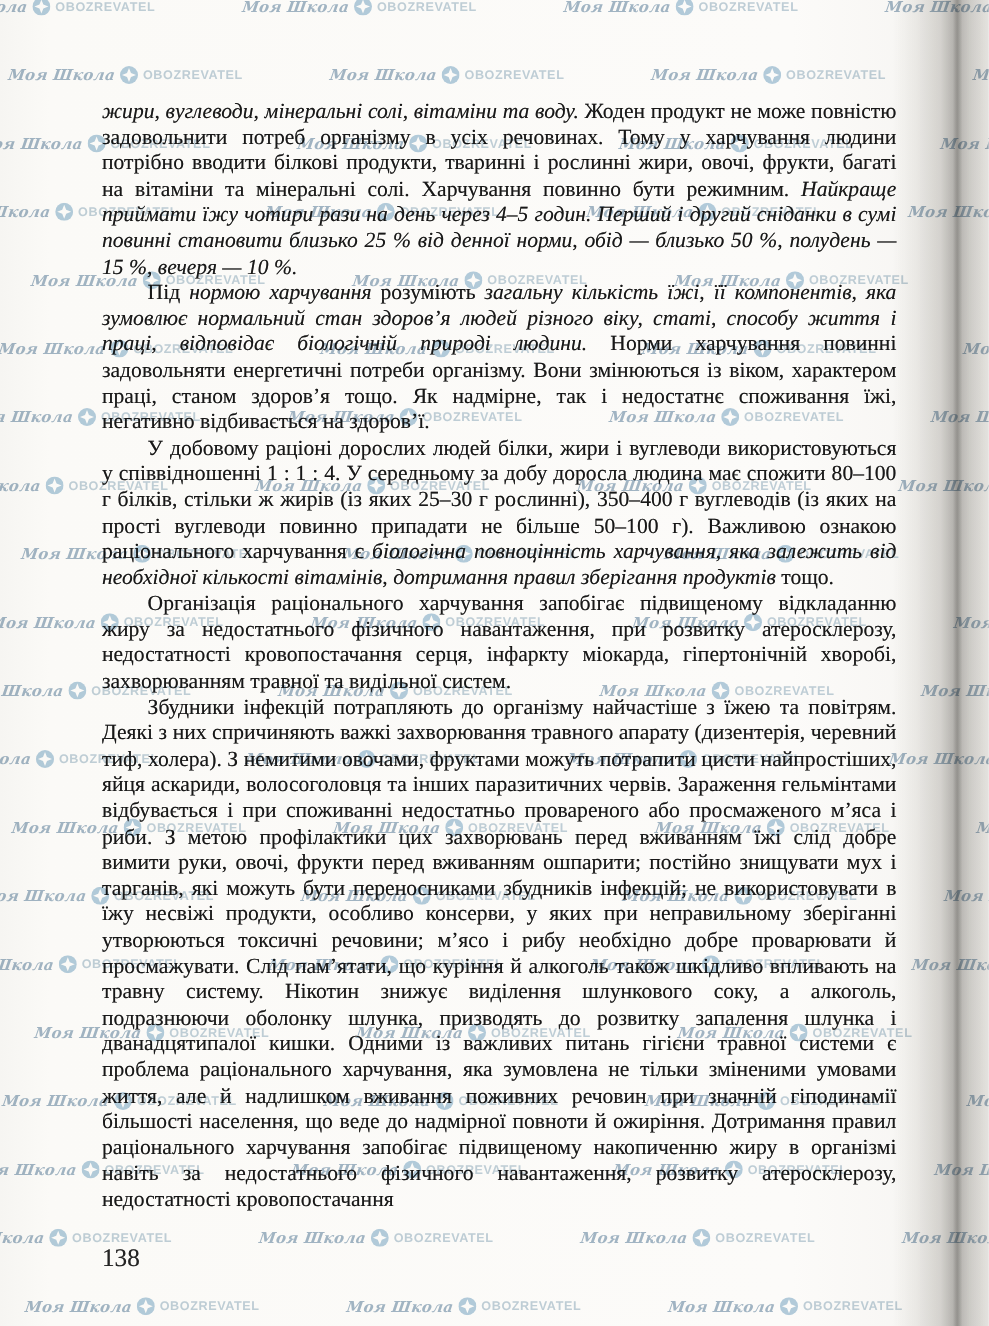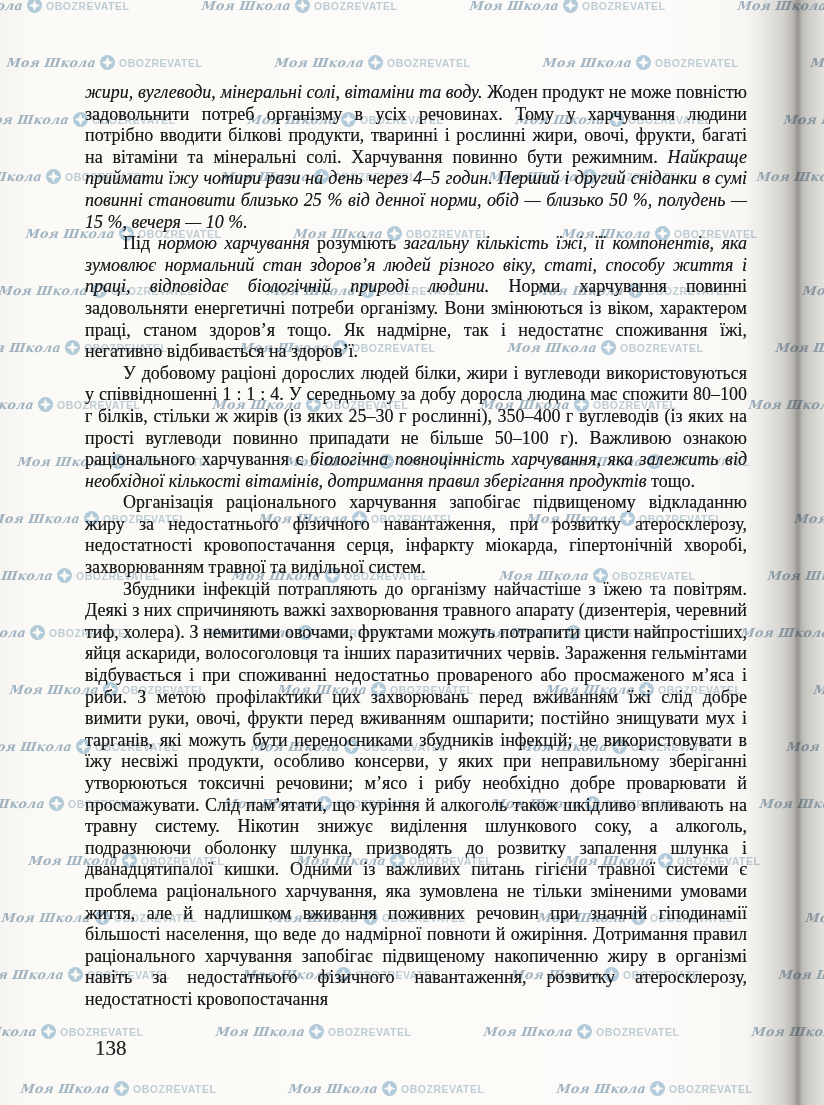--- a/index.html
+++ b/index.html
@@ -13,21 +13,21 @@
     font-family:"Liberation Serif", serif;
     font-size:18px;line-height:21.6px;color:#181818;
     text-align:justify;
     text-shadow:0 0 .35px rgba(20,20,20,.55);
   }
   .para{margin:0;padding:0;}
   .para.indent{text-indent:38px;}
   .para em{font-style:italic;}
   
   .page-number{
-    position:absolute;left:95px;top:1036px;z-index:2;
+    position:absolute;left:85px;top:1036px;z-index:2;
     font-family:"Liberation Serif", serif;font-size:21px;color:#242424;
     text-shadow:0 0 .35px rgba(20,20,20,.5);
   }
   
   .watermark-layer{
     position:absolute;inset:0;z-index:4;pointer-events:none;
     mix-blend-mode:multiply;
   }
   .wm{
     position:absolute;display:inline-flex;align-items:center;gap:4px;

